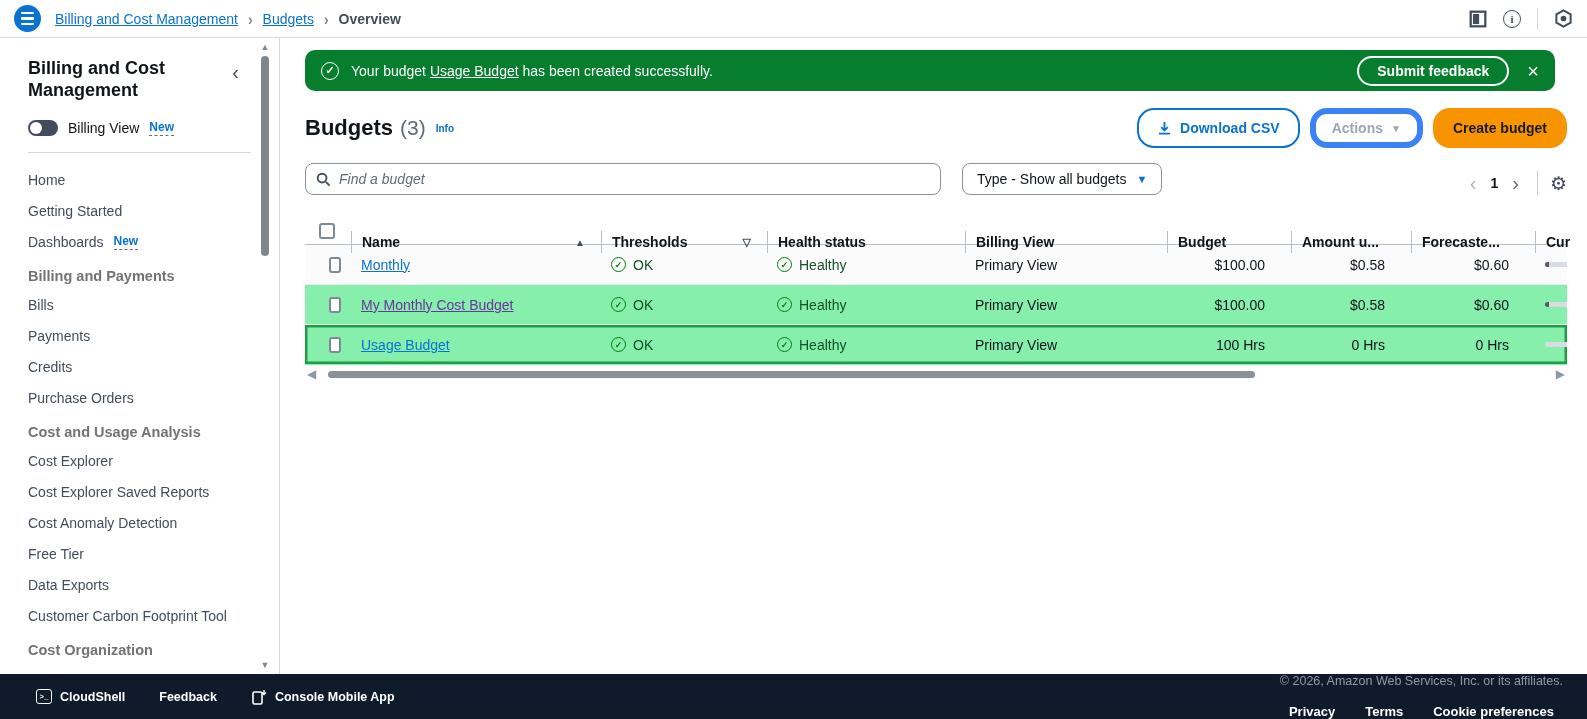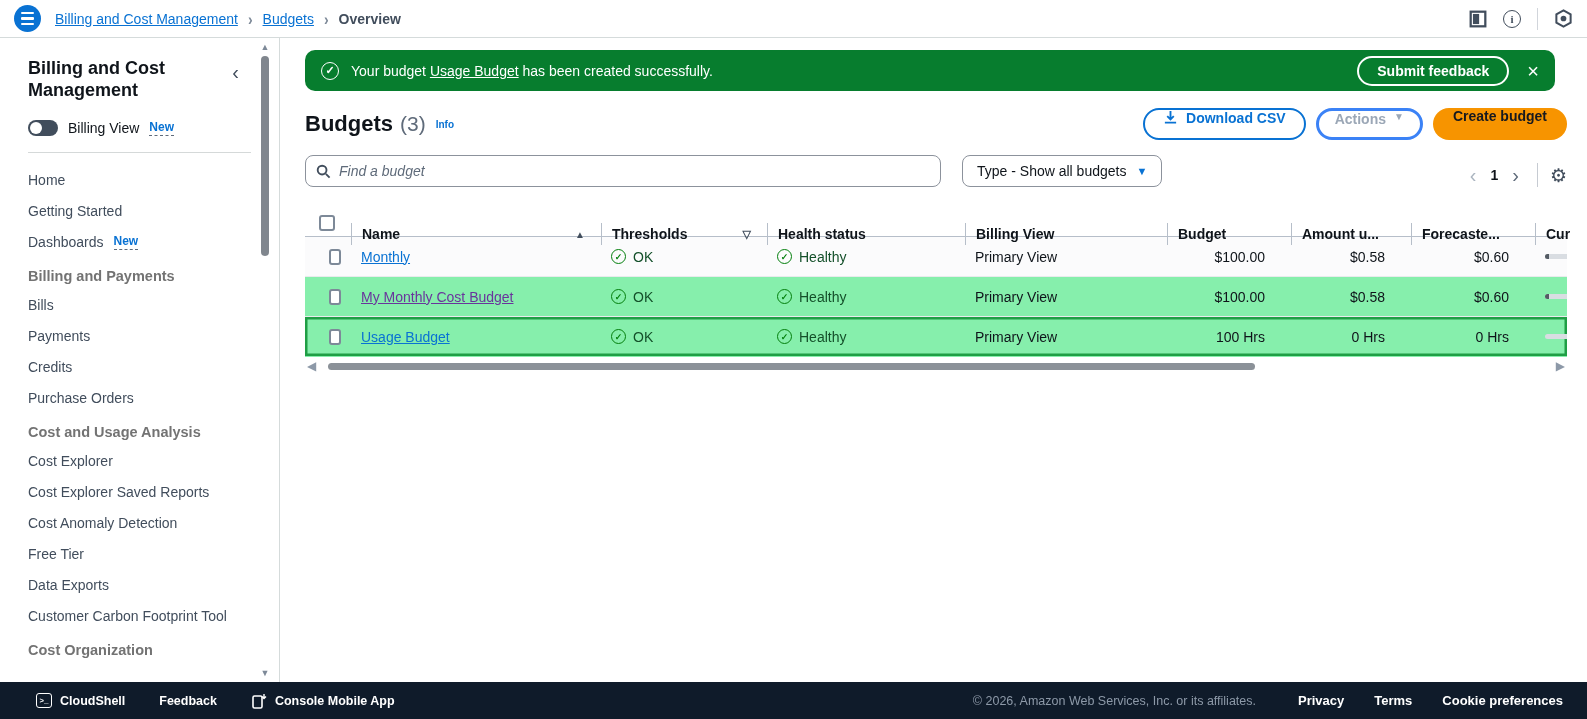--- a/index.html
+++ b/index.html
@@ -51,23 +51,23 @@
   .flash-text a { color:#fff; text-decoration:underline; cursor:pointer; }
   .flash-actions { margin-left:auto; display:flex; align-items:center; gap:16px; }
   .btn-feedback { border:2px solid #fff; background:transparent; color:#fff; font-weight:700; font-size:14px; border-radius:17px; height:30px; padding:0 18px; cursor:pointer; font-family:inherit; }
   .flash-close { color:#fff; font-size:20px; line-height:1; cursor:pointer; padding:0 2px; }
 
   .page-header { display:flex; align-items:center; margin-top:17px; }
   .page-title { font-size:22px; font-weight:700; color:#0f141a; }
   .page-count { font-size:21px; color:#5f6b7a; font-weight:400; margin-left:7px; }
   .info-link { font-size:10px; font-weight:700; color:var(--accent); margin-left:10px; cursor:pointer; }
   .header-actions { margin-left:auto; display:flex; align-items:center; gap:10px; }
-  .btn { height:32px; border-radius:17px; font-size:14px; font-weight:700; display:inline-flex; align-items:flex-start; gap:8px; cursor:pointer; font-family:inherit; background:#fff; }
+  .btn { height:40px; border-radius:17px; font-size:14px; font-weight:700; display:inline-flex; align-items:center; gap:8px; cursor:pointer; font-family:inherit; background:#fff; }
   .btn-download { border:2px solid var(--accent); color:var(--accent); padding:0 18px; }
-  .btn-actions { border:3px solid #3b82f6; color:#9ba7b6; padding:0 16px; }
+  .btn-actions { border:6px solid #3b82f6; color:#9ba7b6; padding:0 16px; }
   .btn-actions .caret { font-size:10px; }
   .btn-create { border:none; background:var(--orange); color:#16191f; padding:0 20px; }
 
   .toolbar { display:flex; align-items:flex-end; margin-top:15px; }
   .search-box { flex:0 0 636px; height:32px; border:1px solid #8c929c; border-radius:8px; display:flex; align-items:center; padding:0 10px; gap:8px; background:#fff; }
   .search-box input { border:none; outline:none; flex:1; font-size:14px; font-style:italic; color:#414d5c; font-family:inherit; background:transparent; }
   .search-box input::placeholder { color:#5f6b7a; font-style:italic; }
   .type-filter { margin-left:21px; height:32px; border:1px solid #8c929c; border-radius:8px; display:flex; align-items:center; gap:10px; padding:0 14px; font-size:14px; color:#0f141a; cursor:pointer; background:#fff; }
   .type-filter .caret { color:var(--accent); font-size:11px; }
   .pagination { margin-left:auto; display:flex; align-items:center; }
@@ -100,21 +100,21 @@
 
   .hscrollbar { display:flex; align-items:center; height:14px; margin-top:2px; }
   .hs-arrow { color:#8d99a8; font-size:12px; line-height:1; padding:0 2px; cursor:pointer; }
   .hs-track { flex:1; height:9px; position:relative; }
   .hs-thumb { position:absolute; left:10px; top:1px; height:7px; width:75%; background:#8b9198; border-radius:4px; cursor:grab; }
 
   
   .footer { flex:0 0 37px; background:var(--navy); display:flex; align-items:center; padding:0 24px 0 36px; color:#fff; }
   .foot-item { display:flex; align-items:center; gap:8px; font-size:12.5px; font-weight:700; color:#fff; cursor:pointer; margin-right:34px; }
   .term-icon { width:16px; height:15px; border:1.5px solid #fff; border-radius:3px; font-size:7.5px; font-weight:700; display:flex; align-items:center; justify-content:center; font-family:"Liberation Mono",monospace; letter-spacing:0; }
-  .footer-right { margin-left:auto; display:flex; align-items:center; gap:42px; }
+  .footer-right { margin-left:auto; display:flex; align-items:center; gap:16px;flex-direction:column; }
   .copyright { font-size:12.5px; color:#8d99a8; font-weight:400; cursor:default; }
   .foot-link { font-size:13px; font-weight:700; color:#fff; cursor:pointer; }
 </style>
 </head>
 <body>
 
 <div class="page">
 
   <div class="topbar">
     <div class="hamburger">

